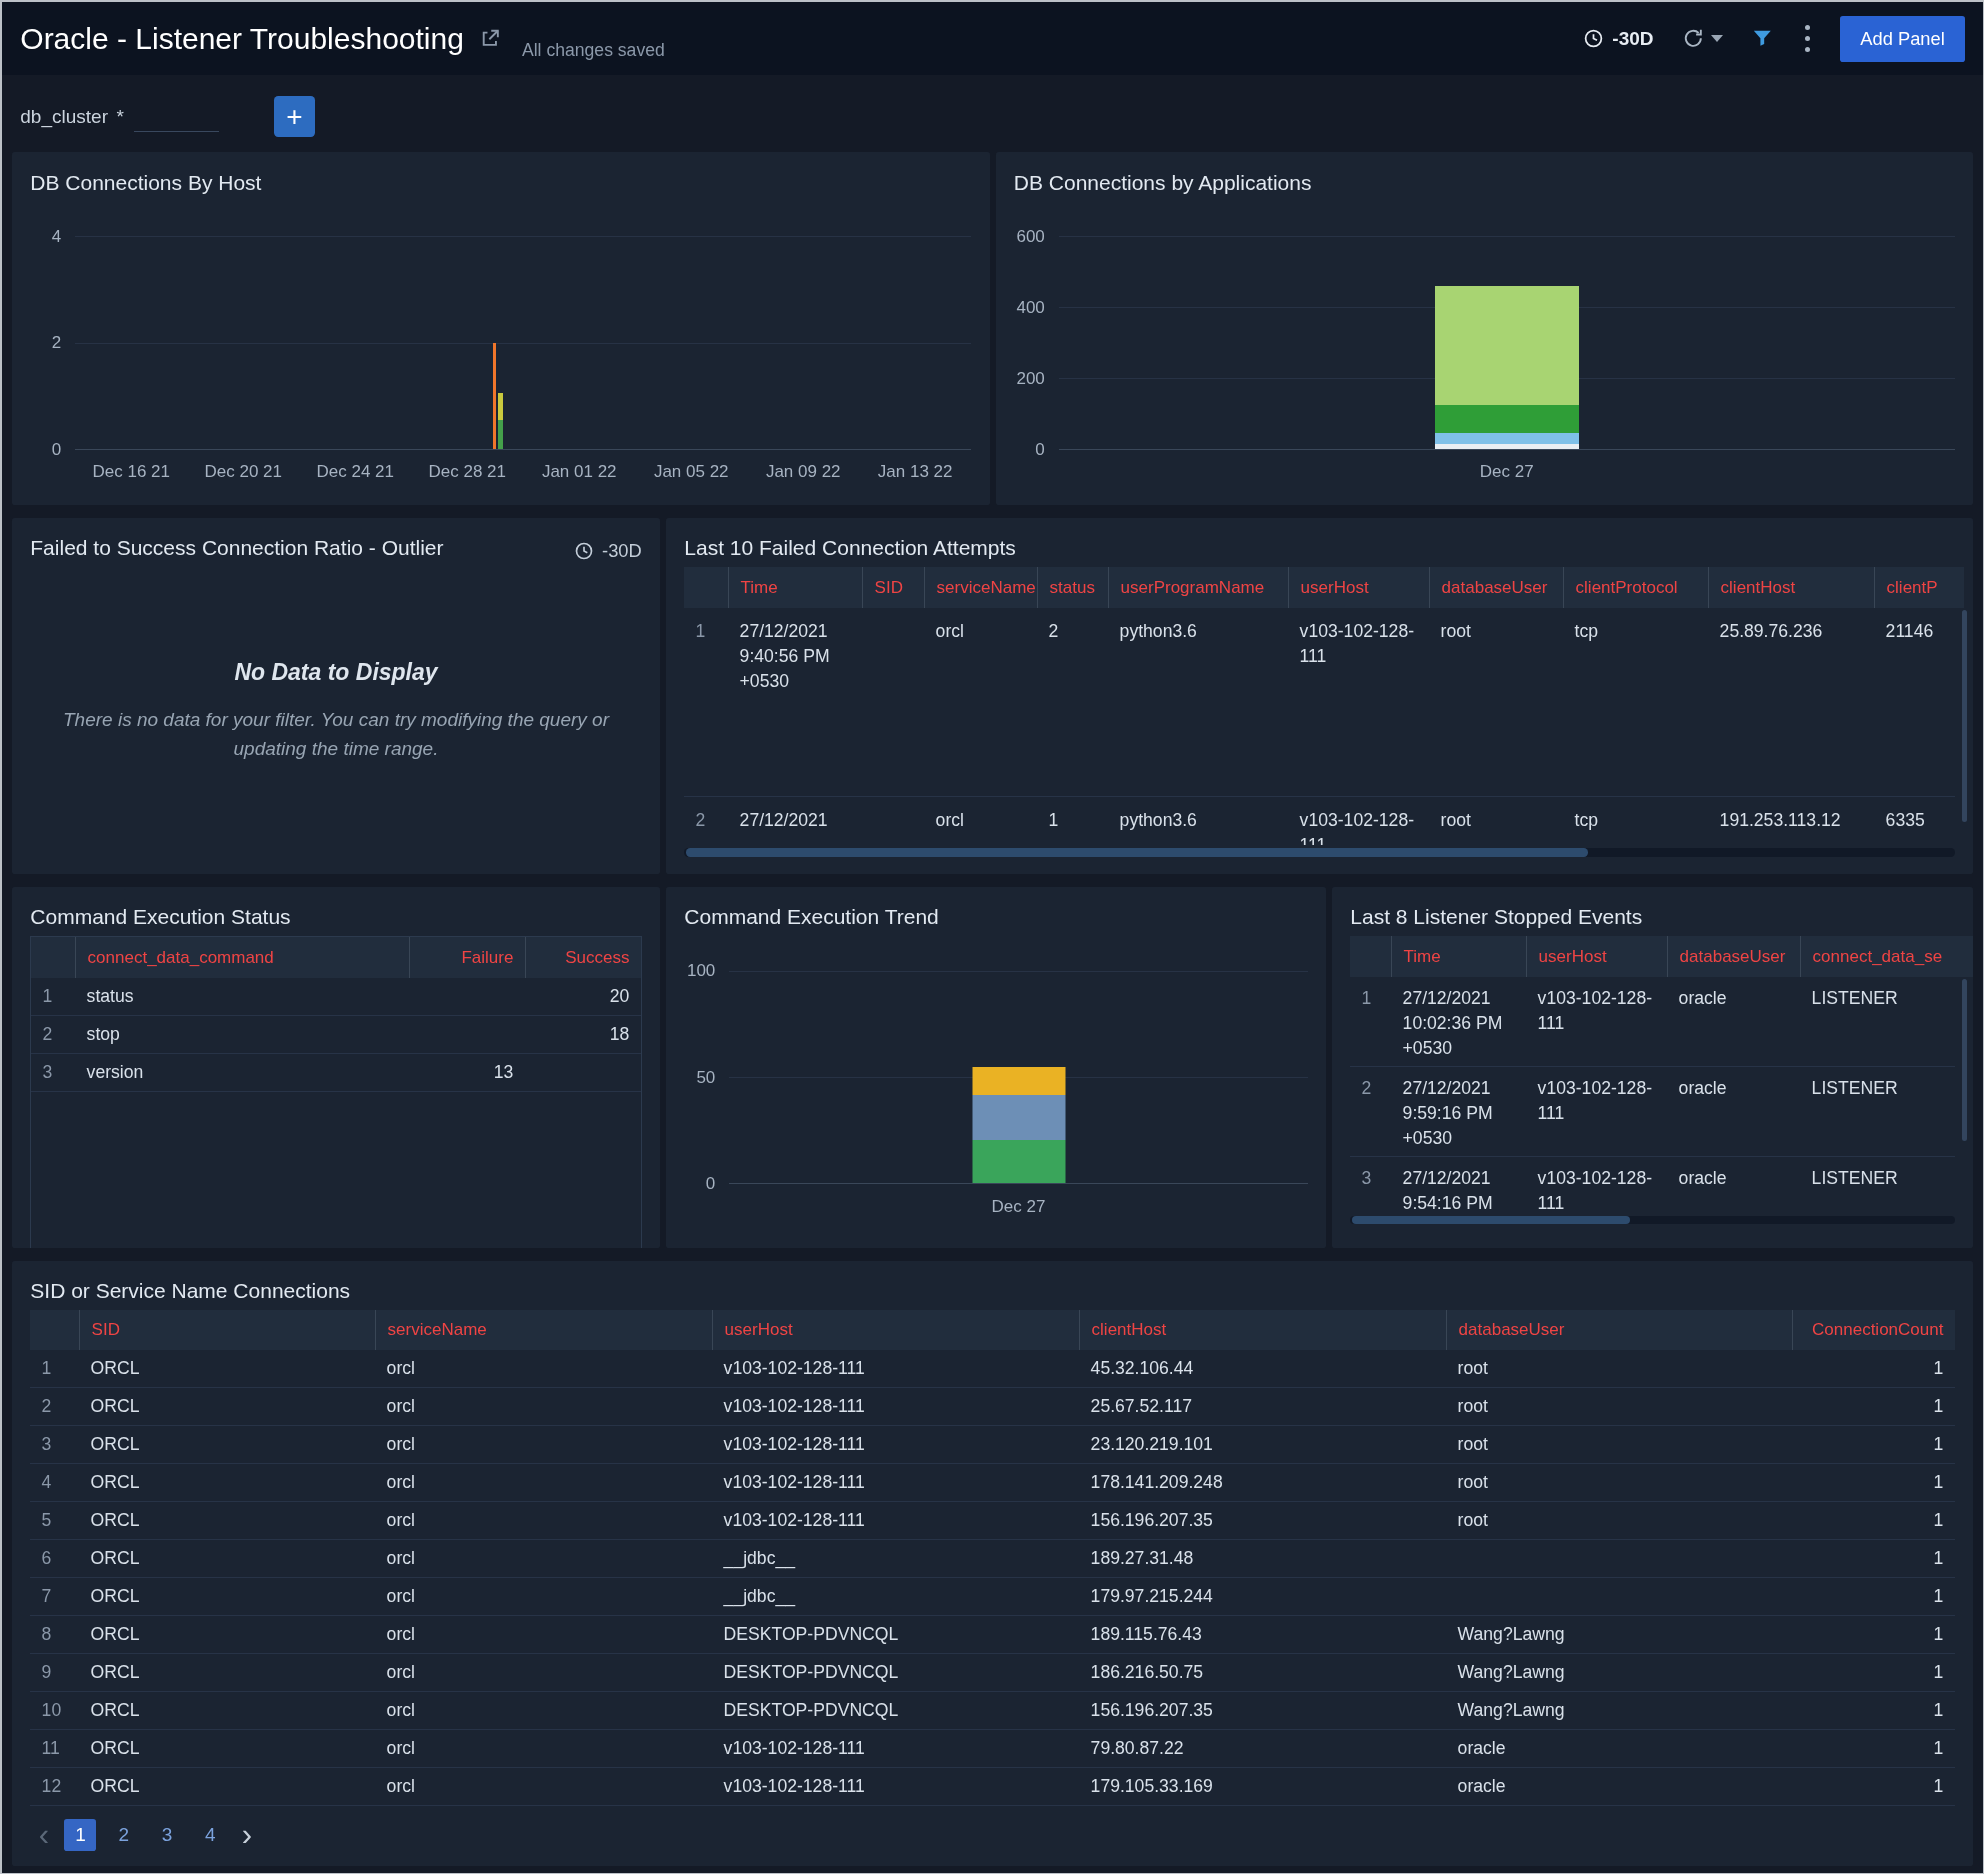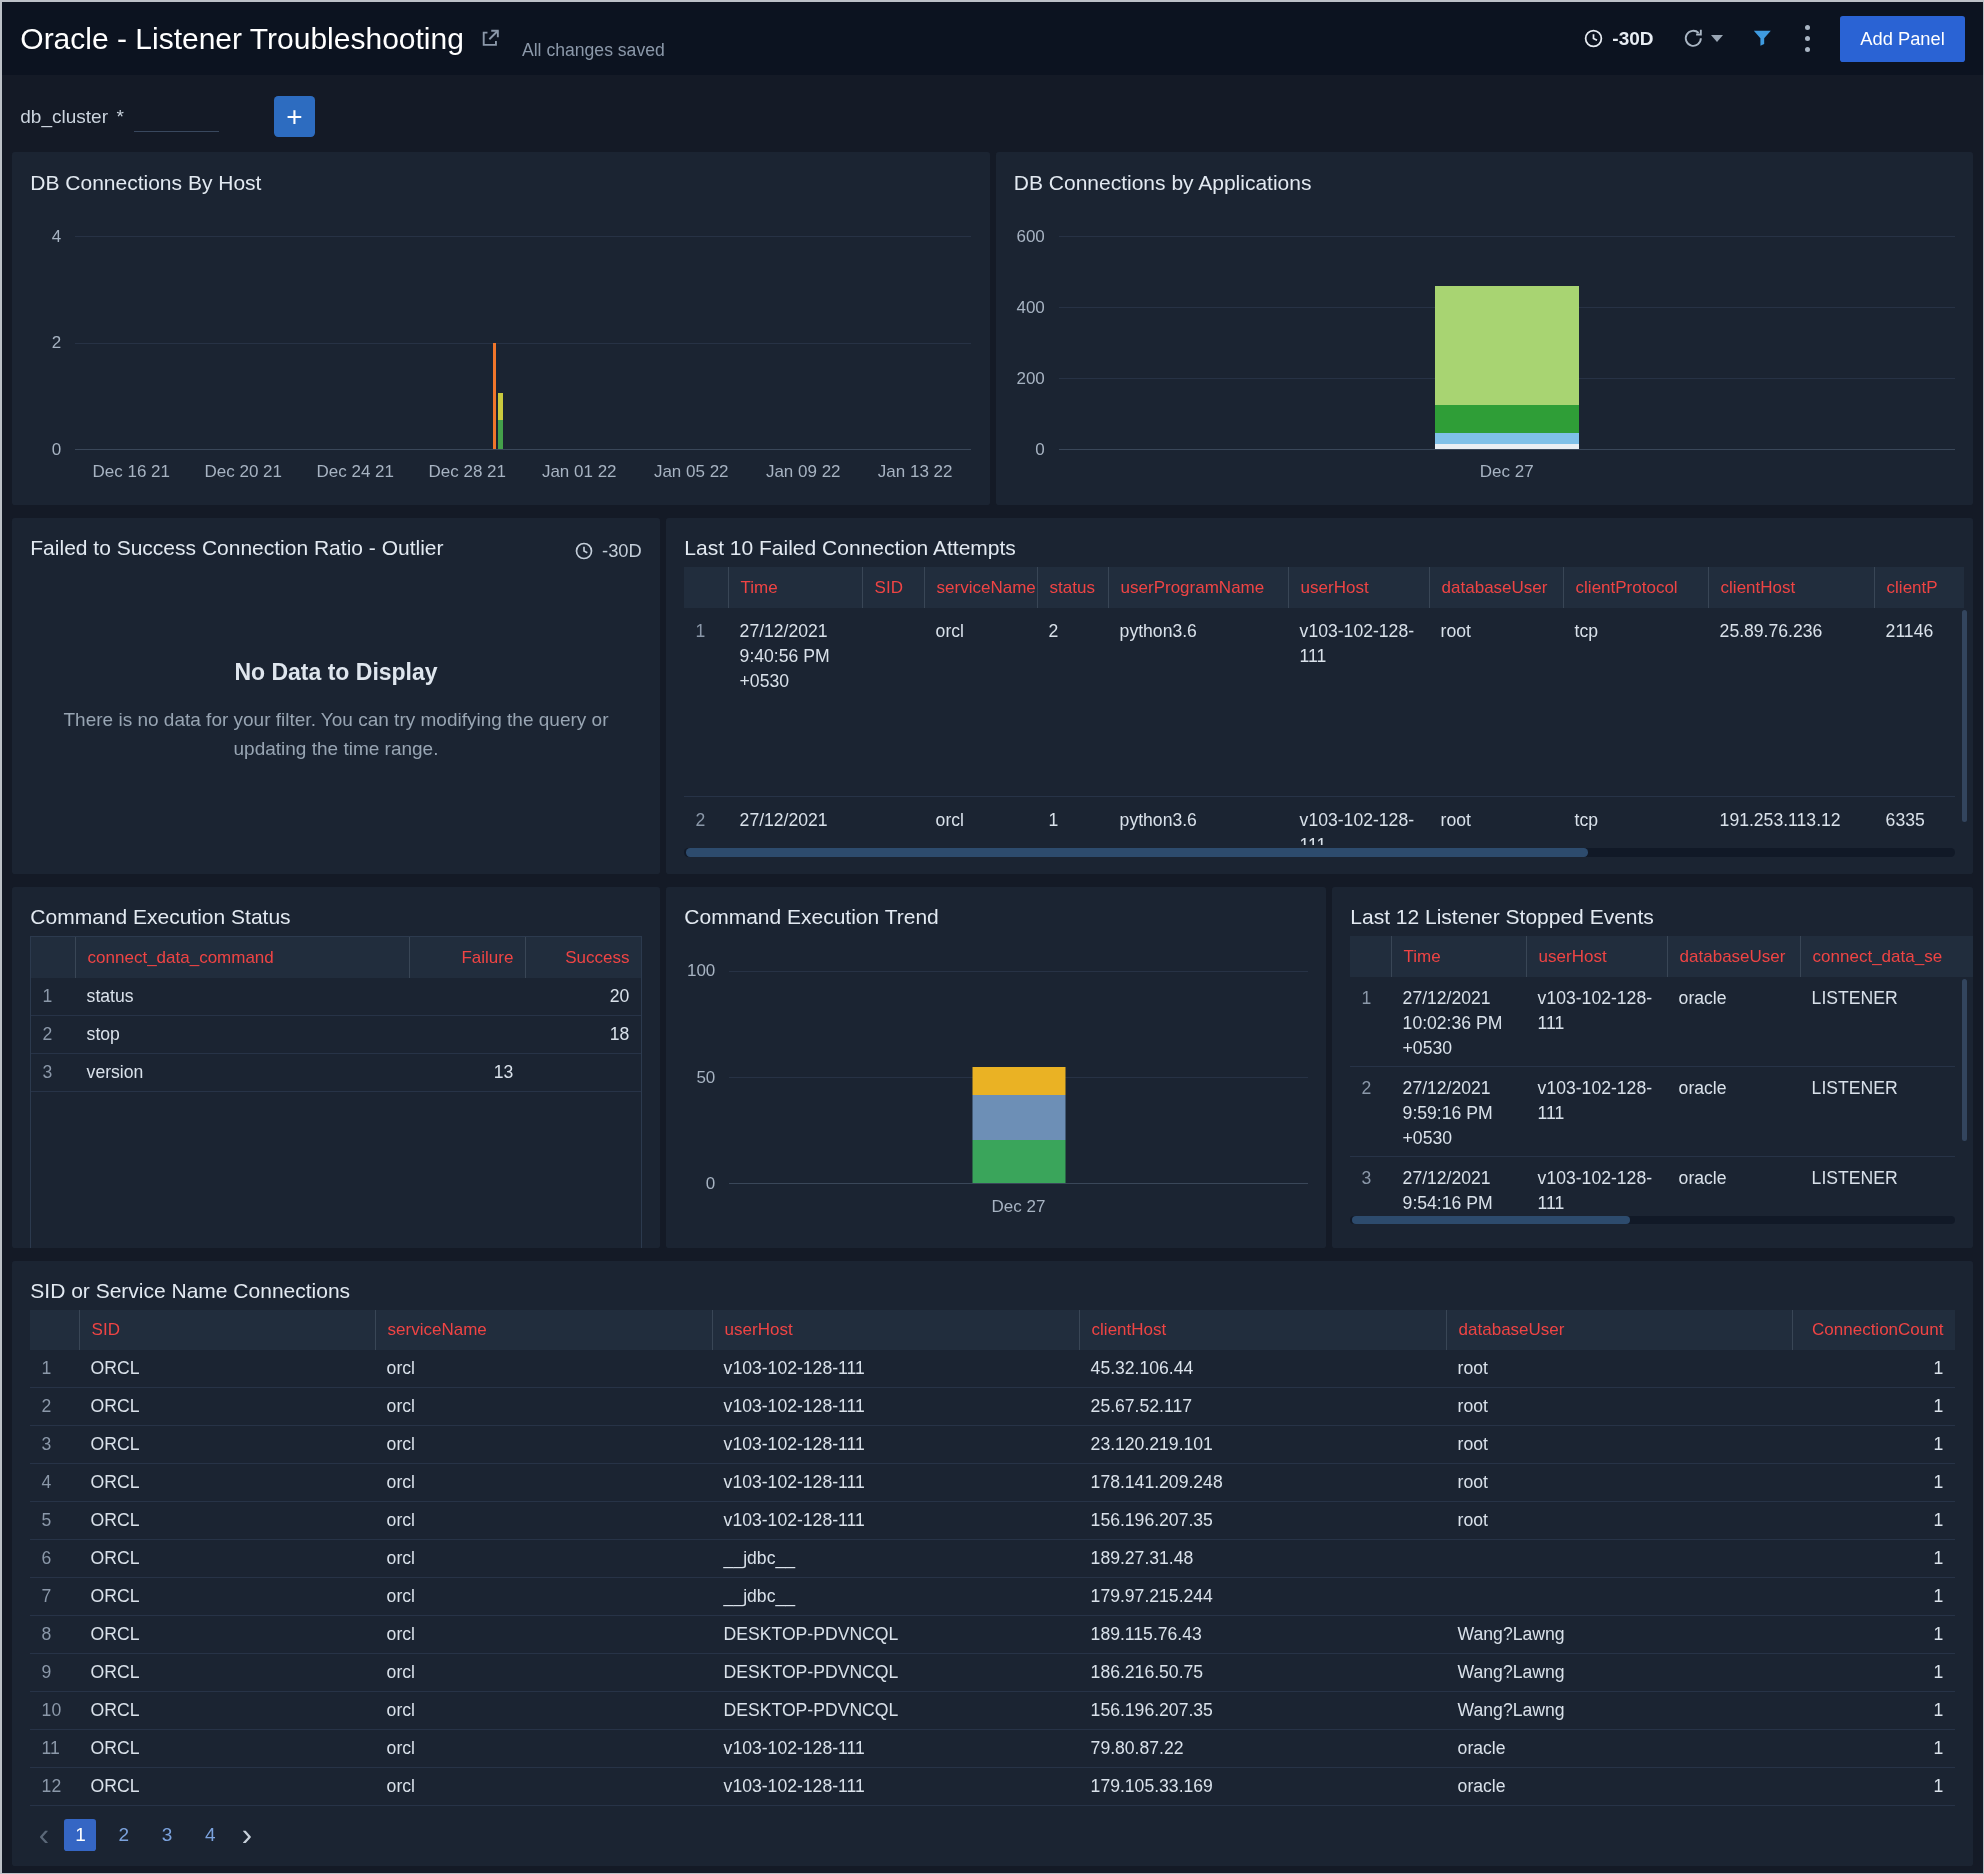--- a/index.html
+++ b/index.html
@@ -49,21 +49,21 @@
   .ytick { position:absolute; right:14px; transform:translateY(50%); font-size:17px; color:#a7b3c2; }
   .plot { position:relative; height:234px; overflow:visible; }
   .gridline { position:absolute; left:0; right:0; height:0.7px; background:#273245; }
   .gridline.axisline { background:#3a4759; }
   .xlabels { grid-column:2; position:relative; height:38px; }
   .xtick { position:absolute; top:12.7px; transform:translateX(-50%); font-size:17px; color:#a7b3c2; white-space:nowrap; }
   .stackbar { position:absolute; bottom:0.7px; left:50%; transform:translateX(-50%); display:flex; flex-direction:column; }
   .spike { position:absolute; bottom:0.7px; }
 
   
-  .nodata { text-align:center; margin-top:92px; }
+  .nodata { text-align:center; margin-top:92px;font-style:italic; }
   .nodata h3 { font-size:23px; color:#dfe6ee; font-weight:700; margin:0 0 20px; }
   .nodata p { font-size:19px; color:#98a5b3; line-height:1.5; margin:0 25.4px; }
 
   
   .tgrid { display:grid; }
   .thead { background:#212d3d; }
   .th { color:#ef4444; font-size:17px; height:41px; line-height:41px; padding:0 11.3px; border-left:0.7px solid #394656; overflow:hidden; white-space:nowrap; cursor:pointer; }
   .th:first-child { border-left:none; }
   .tr { border-bottom:0.7px solid #273347; }
   .td { font-size:17.6px; color:#d9e1ea; padding:10.6px 11.3px; overflow:hidden; line-height:1.42; }
@@ -342,21 +342,21 @@
               <div style="height: 43px; background: rgb(58, 165, 91);"></div>
             </div>
           </div>
         <div class="xlabels">
             <div class="xtick" style="left: 50%;">Dec 27</div>
           </div>
       </div>
     </section>
 
     <section class="panel">
-      <h2 class="panel-title">Last 12 Listener Stopped Events</h2>
+      <h2 class="panel-title">Last 8 Listener Stopped Events</h2>
       <div class="thead tgrid ls-grid">
         <div class="th"></div>
         <div class="th">Time</div>
         <div class="th">userHost</div>
         <div class="th">databaseUser</div>
         <div class="th">connect_data_se</div>
       </div>
       <div class="ls-body">
 
           <div class="tr tgrid ls-grid">

